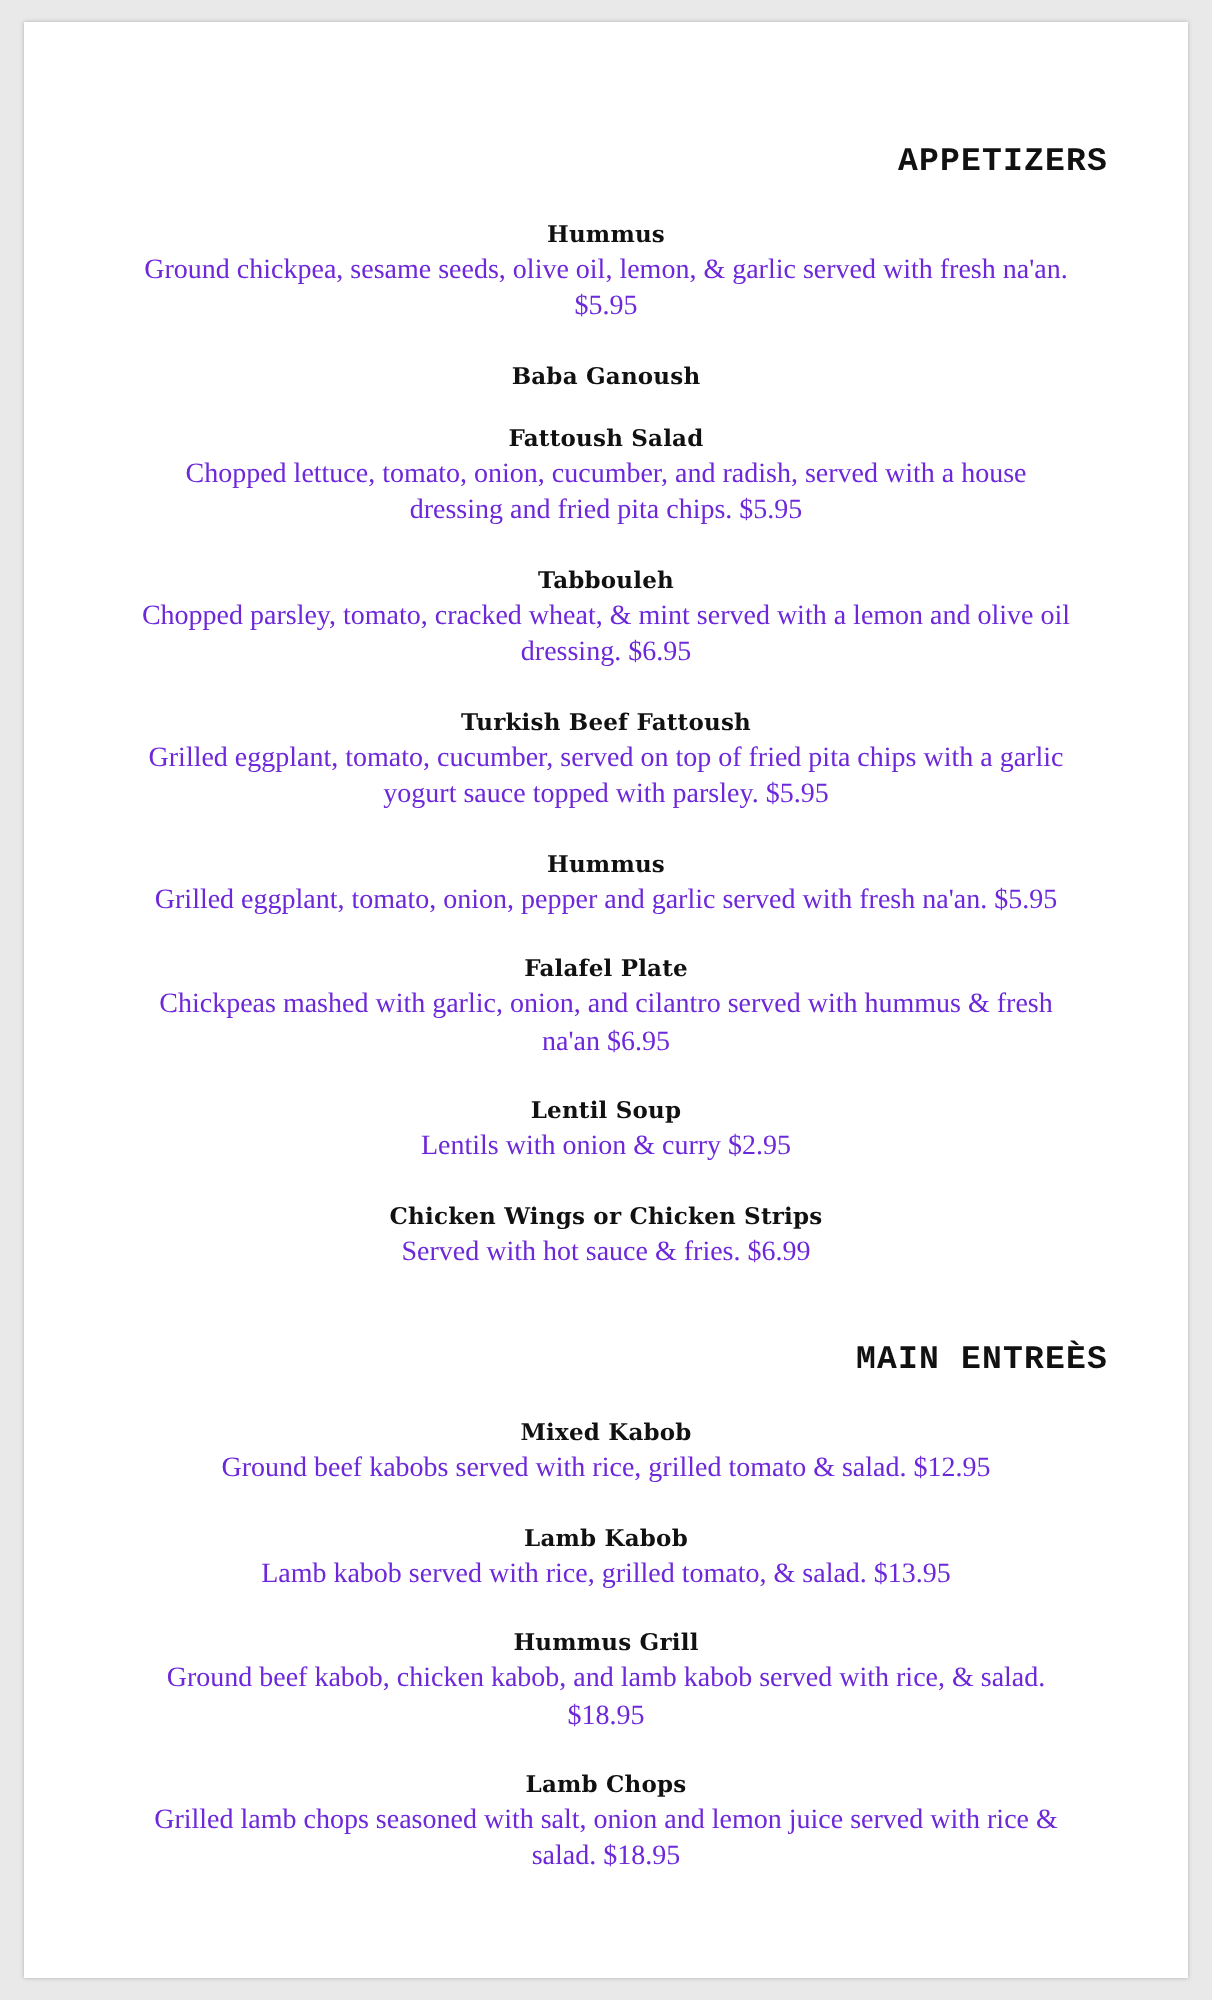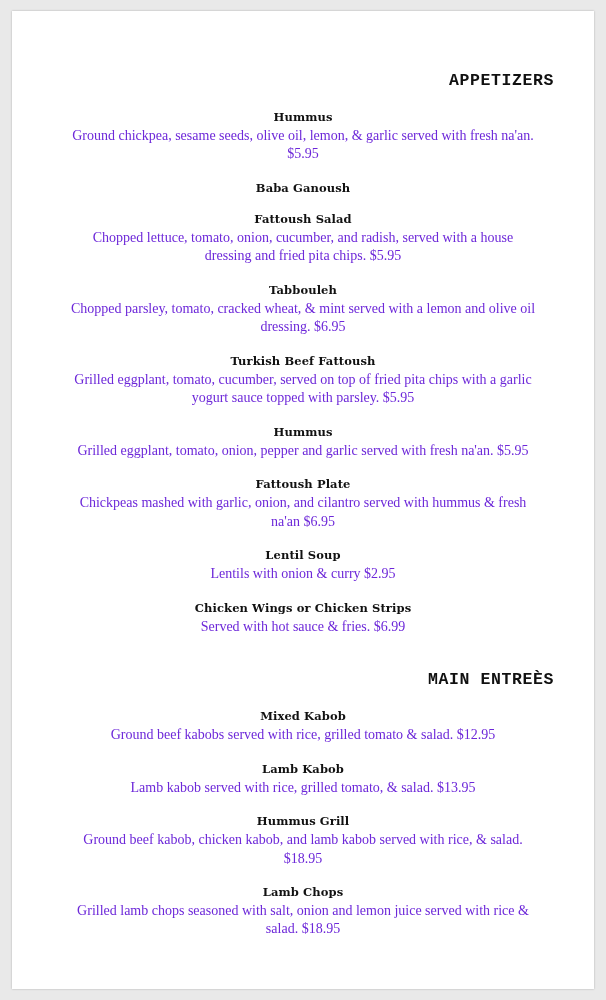--- a/index.html
+++ b/index.html
@@ -85,21 +85,21 @@
     </div>
     <div class="item">
       <div class="item-name">Turkish Beef Fattoush</div>
       <div class="item-desc">Grilled eggplant, tomato, cucumber, served on top of fried pita chips with a garlic yogurt sauce topped with parsley. $5.95</div>
     </div>
     <div class="item">
       <div class="item-name">Hummus</div>
       <div class="item-desc">Grilled eggplant, tomato, onion, pepper and garlic served with fresh na'an. $5.95</div>
     </div>
     <div class="item">
-      <div class="item-name">Fattoush Plate</div>
+      <div class="item-name">Falafel Plate</div>
       <div class="item-desc">Chickpeas mashed with garlic, onion, and cilantro served with hummus &amp; fresh na'an $6.95</div>
     </div>
     <div class="item">
       <div class="item-name">Lentil Soup</div>
       <div class="item-desc">Lentils with onion &amp; curry $2.95</div>
     </div>
     <div class="item">
       <div class="item-name">Chicken Wings or Chicken Strips</div>
       <div class="item-desc">Served with hot sauce &amp; fries. $6.99</div>
     </div>

